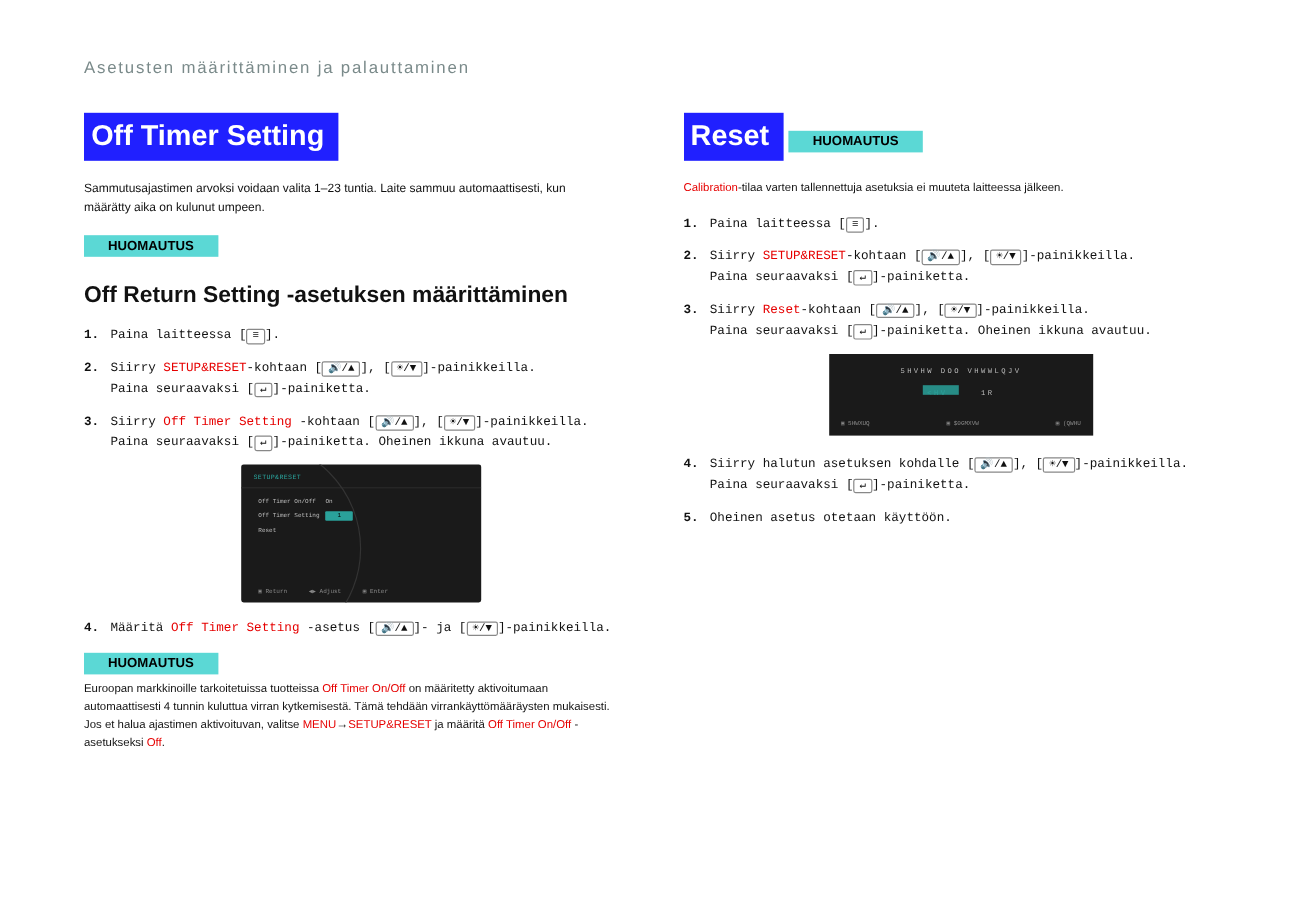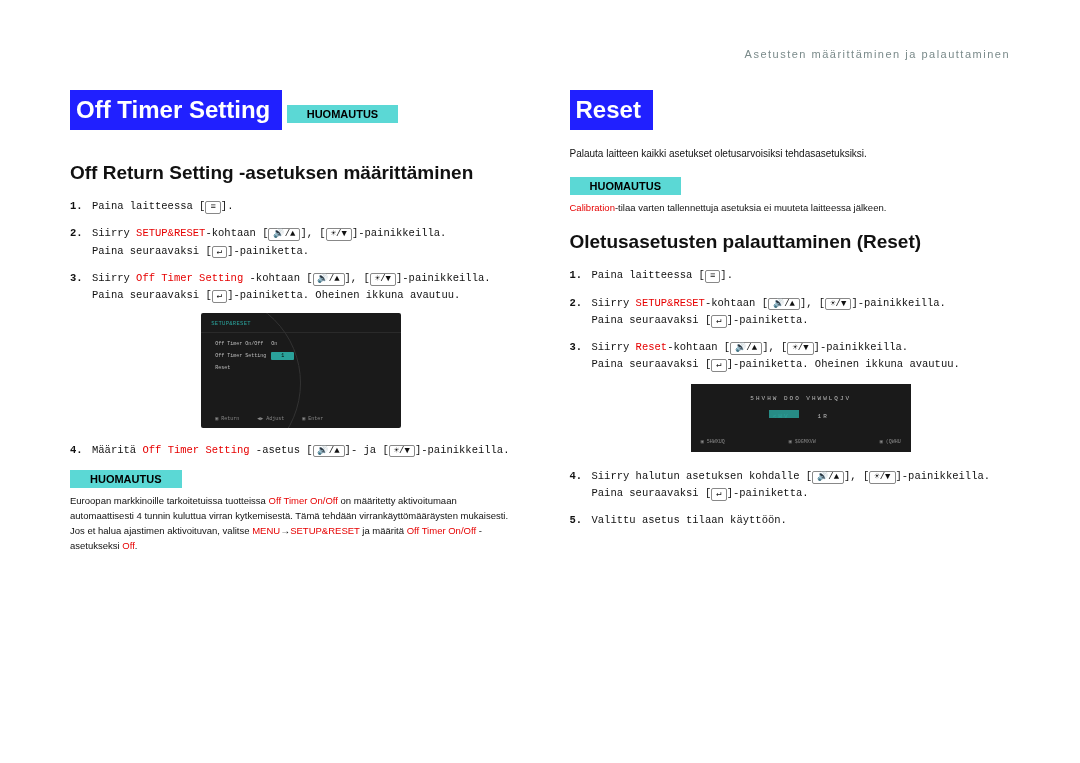--- a/index.html
+++ b/index.html
@@ -6,25 +6,24 @@
   body {
     background: #fff;
     font-family: Arial, Helvetica, sans-serif;
     width: 1080px;
     height: 763px;
     position: relative;
     padding: 48px 70px;
     color: #111;
   }
   .page-header {
-    font-size: 11px;
+    font-size: 14px;
     letter-spacing: 1.5px;
     color: #7a8a8a;
     margin-bottom: 30px;
-    text-align: right;
   }
   .columns {
     display: flex;
     gap: 59px;
   }
   .col { flex: 1; }
   .title-bar {
     display: inline-block;
     background: #2020ff;
     color: #fff;
@@ -159,20 +158,21 @@
 </style>
 </head>
 <body>
 
 <div class="page-header">Asetusten määrittäminen ja palauttaminen</div>
 
 <div class="columns">
 
   <div class="col">
     <div class="title-bar">Off Timer Setting</div>
+    <p class="intro">Sammutusajastimen arvoksi voidaan valita 1–23 tuntia. Laite sammuu automaattisesti, kun määrätty aika on kulunut umpeen.</p>
 
     <div class="notice-label">HUOMAUTUS</div>
 
     <h2 class="subhead">Off Return Setting -asetuksen määrittäminen</h2>
 
     <ol class="steps">
       <li>
         <span>Paina laitteessa [</span><span class="btn-box">≡</span><span>].</span>
       </li>
       <li>
@@ -212,28 +212,26 @@
     </ol>
 
     <div class="notice-label">HUOMAUTUS</div>
     <p class="notice-text">
       <span>Euroopan markkinoille tarkoitetuissa tuotteissa </span><span class="red">Off Timer On/Off</span><span> on määritetty aktivoitumaan automaattisesti 4 tunnin kuluttua virran kytkemisestä. Tämä tehdään virrankäyttömääräysten mukaisesti. Jos et halua ajastimen aktivoituvan, valitse </span><span class="red">MENU</span><span class="arrow-icon"> → </span><span class="red">SETUP&amp;RESET</span><span> ja määritä </span><span class="red">Off Timer On/Off</span><span> -asetukseksi </span><span class="red">Off</span><span>.</span>
     </p>
   </div>
 
   <div class="col">
     <div class="title-bar">Reset</div>
-    <p class="intro">Palauta laitteen kaikki asetukset oletusarvoisiksi tehdasasetuksiksi.</p>
 
     <div class="notice-label">HUOMAUTUS</div>
     <p class="notice-text">
       <span class="red">Calibration</span><span>-tilaa varten tallennettuja asetuksia ei muuteta laitteessa jälkeen.</span>
     </p>
 
-    <h2 class="subhead">Oletusasetusten palauttaminen (Reset)</h2>
 
     <ol class="steps">
       <li>
         <span>Paina laitteessa [</span><span class="btn-box">≡</span><span>].</span>
       </li>
       <li>
         <span>Siirry </span><span class="red">SETUP&amp;RESET</span><span>-kohtaan [</span><span class="btn-box">🔊/▲</span>], [<span class="btn-box">☀/▼</span><span>]-painikkeilla.</span><br>
         <span>Paina seuraavaksi [</span><span class="btn-box">↵</span><span>]-painiketta.</span>
       </li>
       <li>
@@ -247,17 +245,17 @@
             <span>5HWXUQ</span>
             <span>$0GMXVW</span>
             <span>(QWHU</span>
           </div>
         </div>
       </li>
       <li>
         <span>Siirry halutun asetuksen kohdalle [</span><span class="btn-box">🔊/▲</span>], [<span class="btn-box">☀/▼</span><span>]-painikkeilla.</span><br>
         <span>Paina seuraavaksi [</span><span class="btn-box">↵</span><span>]-painiketta.</span>
       </li>
-      <li>Valittu asetus tilaan käyttöön.</li>
+      <li>Oheinen asetus otetaan käyttöön.</li>
     </ol>
   </div>
 
 </div>
 
 </body></html>

